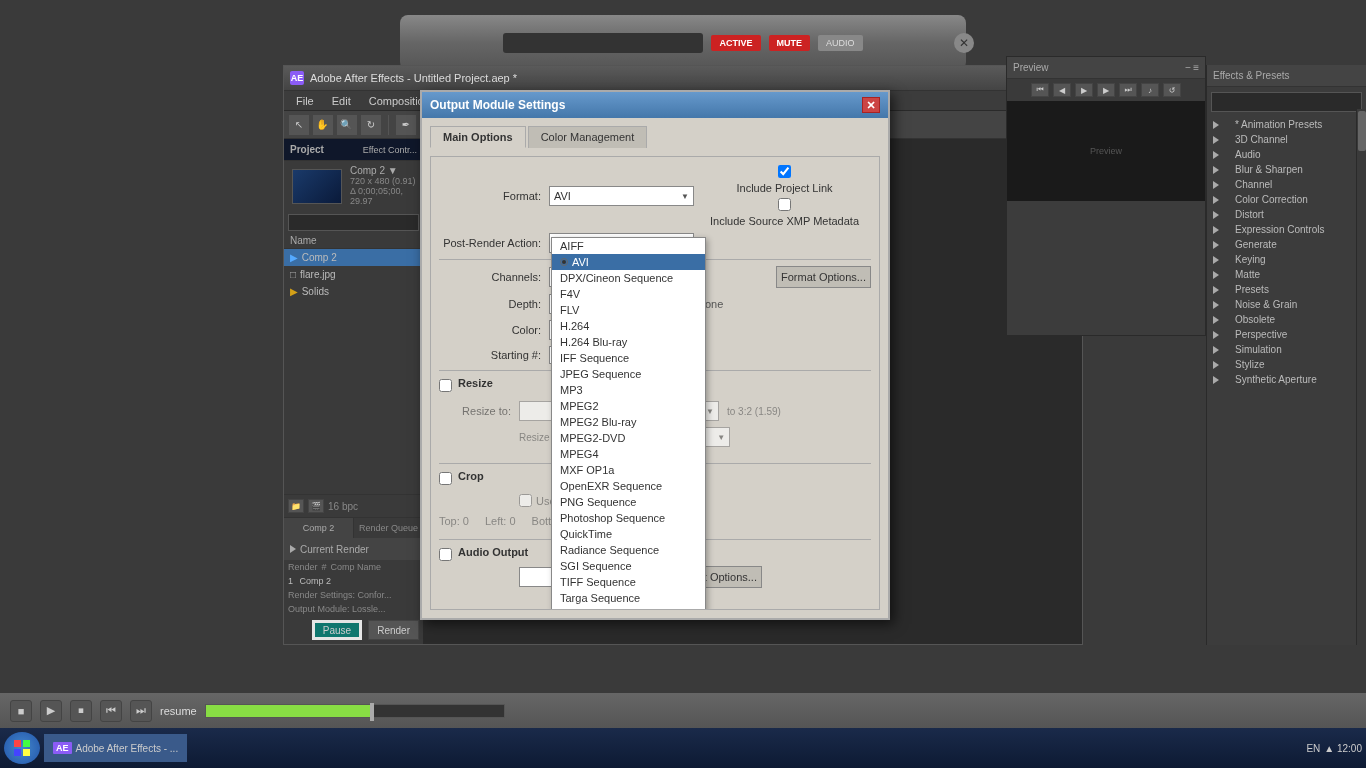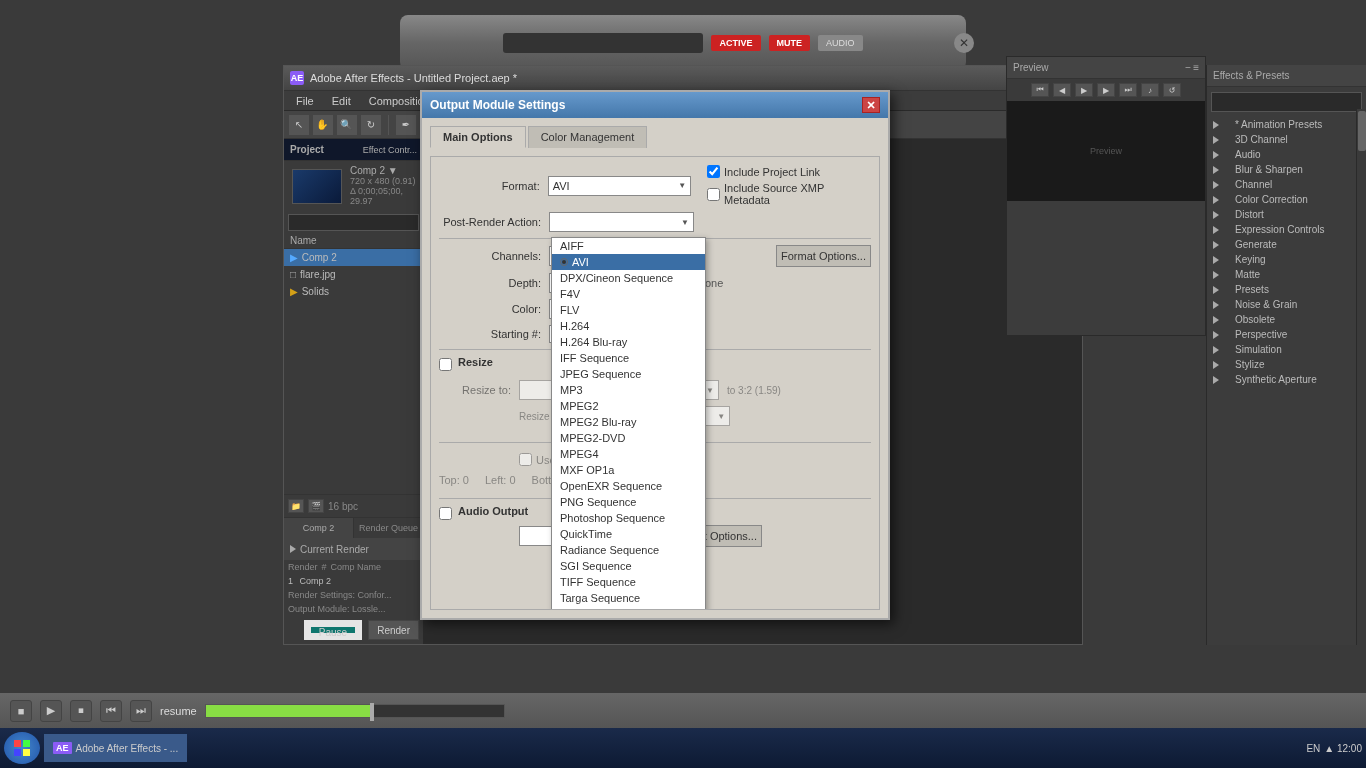--- a/index.html
+++ b/index.html
@@ -423,20 +423,21 @@
     .form-select-arrow {
       font-size: 8px;
       color: #555;
     }
     .checkbox-row {
       display: flex;
       align-items: center;
       gap: 4px;
       font-size: 11px;
       color: #333;
+      flex-direction: column;
     }
     .section-divider {
       height: 1px;
       background: #aaa;
       margin: 6px 0;
     }
     .section-title {
       font-size: 11px;
       color: #333;
       font-weight: bold;
@@ -734,21 +735,21 @@
         <div style="padding:2px 4px;font-size:9px;color:#888;">
           <span>Render Settings:</span>
           <span>Confor...</span>
         </div>
         <div style="padding:2px 4px;font-size:9px;color:#888;">
           <span>Output Module:</span>
           <span>Lossle...</span>
         </div>
 
         <div style="display:flex;justify-content:flex-end;gap:6px;padding:4px;">
-          <button style="height:20px;background:#0f766e;border:7px solid #e5e5e5;color:#ccc;font-size:10px;padding:0 8px;cursor:pointer;">Pause</button>
+          <button style="height:20px;background:#0f766e;border:3px solid #e5e5e5;color:#ccc;font-size:10px;padding:0 8px;cursor:pointer;">Pause</button>
           <button style="height:20px;background:#555;border:1px solid #444;color:#ccc;font-size:10px;padding:0 8px;cursor:pointer;">Render</button>
         </div>
       </div>
     </div>
 
     <div style="flex:1;background:#2a2a2a;"></div>
   </div>
 </div>
 
 <div class="ae-preview" style="top:56px;right:160px;">
@@ -959,20 +960,24 @@
               <span>High</span>
               <span class="form-select-arrow">▼</span>
             </div>
           </div>
         </div>
       </div>
 
       <div class="section-divider"></div>
 
       <div>
+        <div class="subsection-header">
+          <input type="checkbox" style="">
+          <span class="section-title">Crop</span>
+        </div>
         <div style="padding:4px 0;opacity:0.6;">
           <div class="form-row">
             <span style="width:80px;"></span>
             <input type="checkbox" style="">
             <span style="font-size:11px;color:#555;margin-left:4px;">Use Region of Interest</span>
           </div>
           <div style="display:flex;gap:16px;padding:2px 0;font-size:11px;color:#555;">
             <span>Top: 0</span>
             <span>Left: 0</span>
             <span>Bottom: 0</span>

